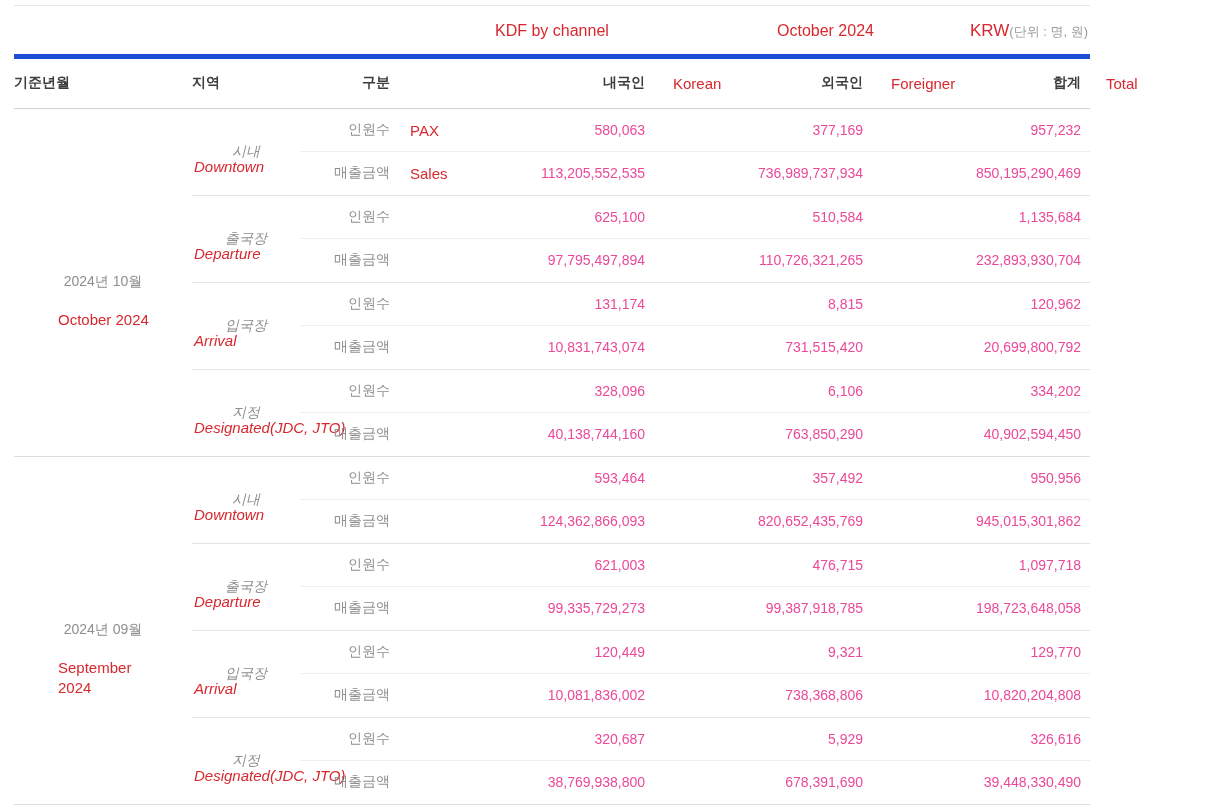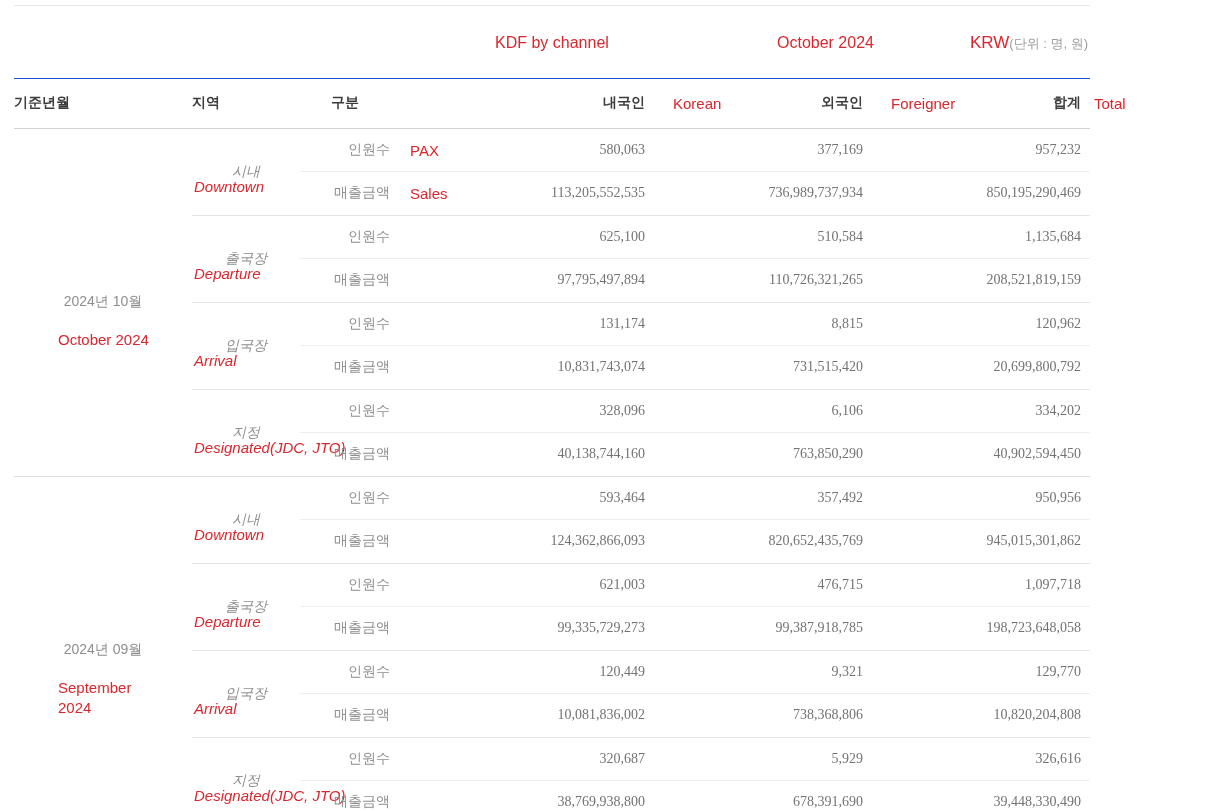--- a/index.html
+++ b/index.html
@@ -4,54 +4,54 @@
 <style>
   * { box-sizing: border-box; }
   html, body { margin:0; padding:0; background:#ffffff; }
   body {
     width:1225px; height:811px; overflow:hidden;
     font-family:"Liberation Sans","DejaVu Sans",sans-serif;
   }
   .page { position:relative; margin:5px 0 0 14px; width:1076px; }
 
   
-  .band { position:relative; height:74px; border-top:1px solid #e7e7e7; border-bottom:1px solid #1d4ed8; }
+  .band { position:relative; height:54px; border-top:1px solid #e7e7e7; border-bottom:5px solid #1d4ed8; }
   .band-item { position:absolute; top:50%; transform:translateY(-46%); white-space:nowrap; }
   .t-title { left:481px; font-size:16px; }
   .t-month { left:763px; font-size:16px; }
   .t-unit  { left:956px; }
   .krw { font-size:17px; }
   .unit-note { font-size:13px; color:#9b9b9b; }
   .red { color:#d8272e; }
 
   
   table.tbl { border-collapse:collapse; table-layout:fixed; width:1076px; }
   col.w1{width:178px} col.w2{width:108px} col.w3{width:102px}
   col.w4{width:243px} col.w5{width:218px} col.w6{width:227px}
 
   thead th {
     height:49px; padding:0; position:relative;
     font-size:14px; font-weight:bold; color:#3d3d3d;
     border-bottom:1px solid #d2d2d2; overflow:visible;
   }
   th.c1, th.c2 { text-align:left; }
-  th.c3 { text-align:center; padding-right:12px; }
+  th.c3 { text-align:right; padding-right:12px; }
   th.num { text-align:right; }
   th.c6 { padding-right:9px; }
   .hannot {
     position:absolute; top:50%; transform:translateY(-50%);
     left:100%; margin-left:28px; font-size:15px; font-weight:normal; white-space:nowrap;
   }
-  th.c6 .hannot { margin-left:4px; }
+  th.c6 .hannot { margin-left:16px; }
 
   tbody td { height:43.5px; padding:0; font-size:14px; vertical-align:middle; }
   td.month-cell  { position:relative; text-align:center; color:#8e8e8e; }
   td.region-cell { position:relative; text-align:center; color:#8e8e8e;font-style:italic; }
   td.cat-cell    { position:relative; text-align:right; padding-right:12px; color:#8e8e8e; }
-  td.num { text-align:right; color:#737373;font-family:Liberation Serif, serif; }
+  td.num { text-align:right; color:#ec4899; }
   td.c6  { padding-right:9px; }
 
   .month-en {
     position:absolute; left:44px; top:50%; margin-top:28px;
     width:100px; text-align:left; font-size:15px; line-height:20px;
   }
   .region-en {
     position:absolute; left:2px; top:50%; margin-top:6px;
     white-space:nowrap; text-align:left; font-size:15px;
   }
@@ -113,21 +113,21 @@
           <td class="c2 region-cell sep-region" rowspan="2"><span class="region-kr">출국장</span><span class="region-en red">Departure</span></td>
           <td class="c3 cat-cell sep-inner"><span class="cat-kr">인원수</span></td>
           <td class="num c4 sep-inner">625,100</td>
           <td class="num c5 sep-inner">510,584</td>
           <td class="num c6 sep-inner">1,135,684</td>
         </tr>
         <tr class="row">
           <td class="c3 cat-cell sep-region"><span class="cat-kr">매출금액</span></td>
           <td class="num c4 sep-region">97,795,497,894</td>
           <td class="num c5 sep-region">110,726,321,265</td>
-          <td class="num c6 sep-region">208,521,819,159</td>
+          <td class="num c6 sep-region">232,893,930,704</td>
         </tr>
         <tr class="row">
           <td class="c2 region-cell sep-region" rowspan="2"><span class="region-kr">입국장</span><span class="region-en red">Arrival</span></td>
           <td class="c3 cat-cell sep-inner"><span class="cat-kr">인원수</span></td>
           <td class="num c4 sep-inner">131,174</td>
           <td class="num c5 sep-inner">8,815</td>
           <td class="num c6 sep-inner">120,962</td>
         </tr>
         <tr class="row">
           <td class="c3 cat-cell sep-region"><span class="cat-kr">매출금액</span></td>

